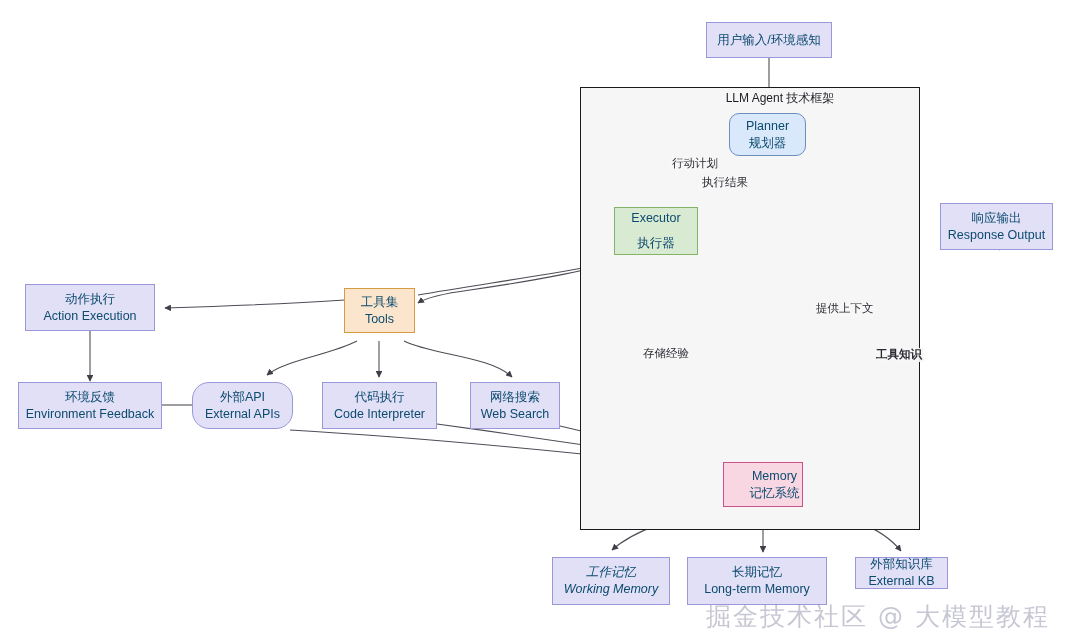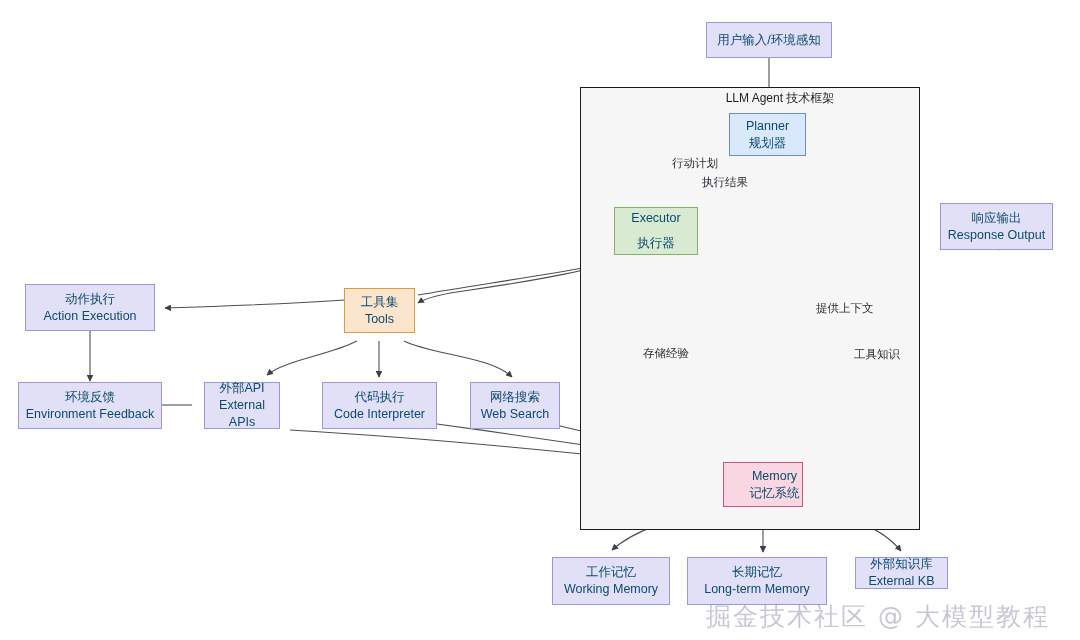--- a/index.html
+++ b/index.html
@@ -38,20 +38,21 @@
   .node .l1 { display: block; }
   .node .l2 { display: block; }
 
   .n-purple {
     background: #e1e0f7;
     border-color: #9a98d8;
   }
   .n-blue {
     background: #d9e8fb;
     border-color: #6c8ebf;
+    border-radius: 10px;
   }
   .n-green {
     background: #d9ead3;
     border-color: #82b366;
   }
   .n-orange {
     background: #fbe6cd;
     border-color: #d79b44;
   }
   .n-pink {
@@ -198,36 +199,36 @@
 <div class="node n-purple" style="left:25px; top:284px; width:130px; height:47px;">
   <span class="l1">动作执行</span>
   <span class="l2">Action Execution</span>
 </div>
 
 <div class="node n-purple" style="left:18px; top:382px; width:144px; height:47px;">
   <span class="l1">环境反馈</span>
   <span class="l2">Environment Feedback</span>
 </div>
 
-<div class="node n-purple" style="left:204px; top:382px; width:76px; height:47px;">
+<div class="node n-purple" style="left:192px; top:382px; width:101px; height:47px;border-radius:17px;">
   <span class="l1">外部API</span>
   <span class="l2">External APIs</span>
 </div>
 
 <div class="node n-purple" style="left:322px; top:382px; width:115px; height:47px;">
   <span class="l1">代码执行</span>
   <span class="l2">Code Interpreter</span>
 </div>
 
 <div class="node n-purple" style="left:470px; top:382px; width:90px; height:47px;">
   <span class="l1">网络搜索</span>
   <span class="l2">Web Search</span>
 </div>
 
-<div class="node n-purple" style="left:552px; top:557px; width:118px; height:48px;">
+<div class="node n-purple" style="left:552px; top:557px; width:118px; height:48px;font-style:italic;">
   <span class="l1">工作记忆</span>
   <span class="l2">Working Memory</span>
 </div>
 
 <div class="node n-purple" style="left:687px; top:557px; width:140px; height:48px;">
   <span class="l1">长期记忆</span>
   <span class="l2">Long-term Memory</span>
 </div>
 
 <div class="node n-purple" style="left:855px; top:557px; width:93px; height:32px;">
@@ -236,15 +237,15 @@
 </div>
 
 <div class="edge-label" style="left:670px; top:157px;">行动计划</div>
 
 <div class="edge-label" style="left:700px; top:176px;">执行结果</div>
 
 <div class="edge-label" style="left:641px; top:347px;">存储经验</div>
 
 <div class="edge-label" style="left:814px; top:302px;">提供上下文</div>
 
-<div class="edge-label" style="left:852px; top:348px;">工具知识</div>
+<div class="edge-label" style="left:874px; top:348px;font-weight:bold;">工具知识</div>
 
 <div id="watermark">掘金技术社区 @ 大模型教程</div>
 
 </body></html>

